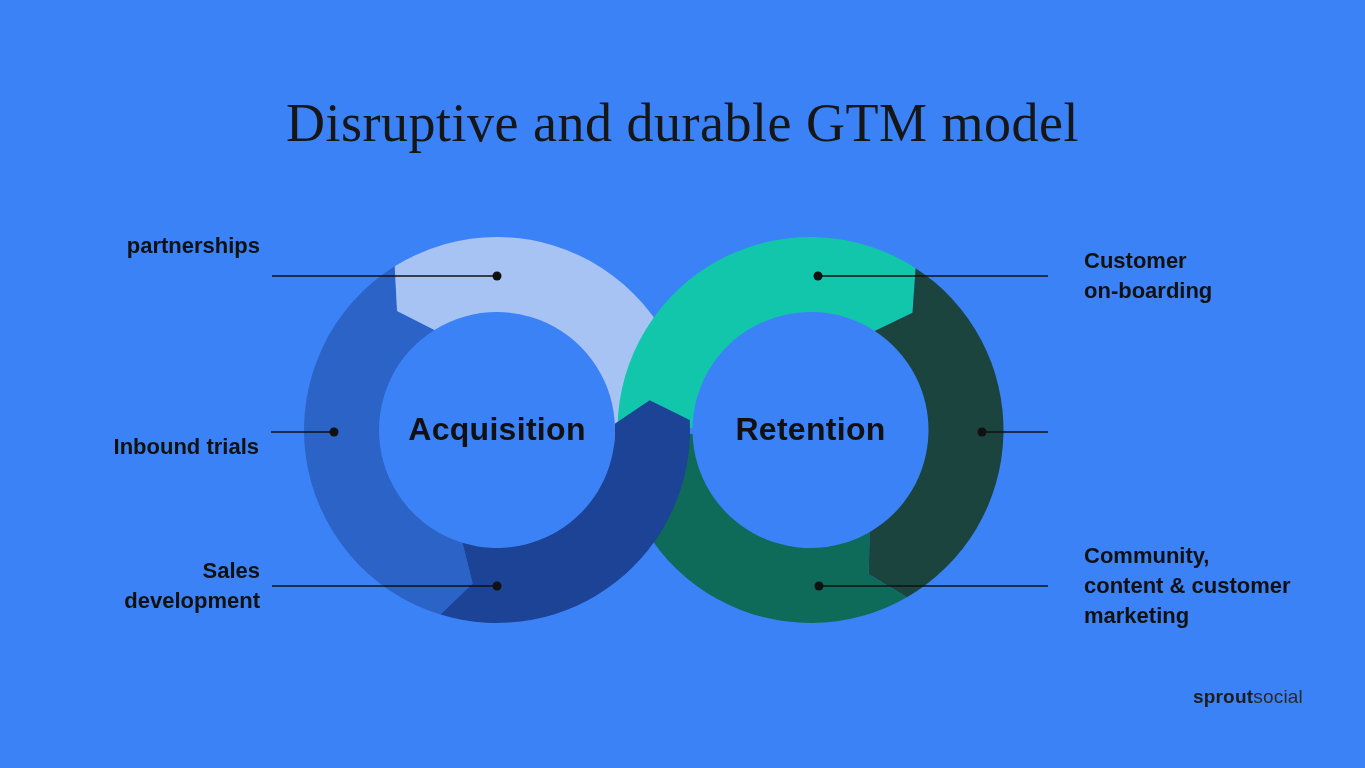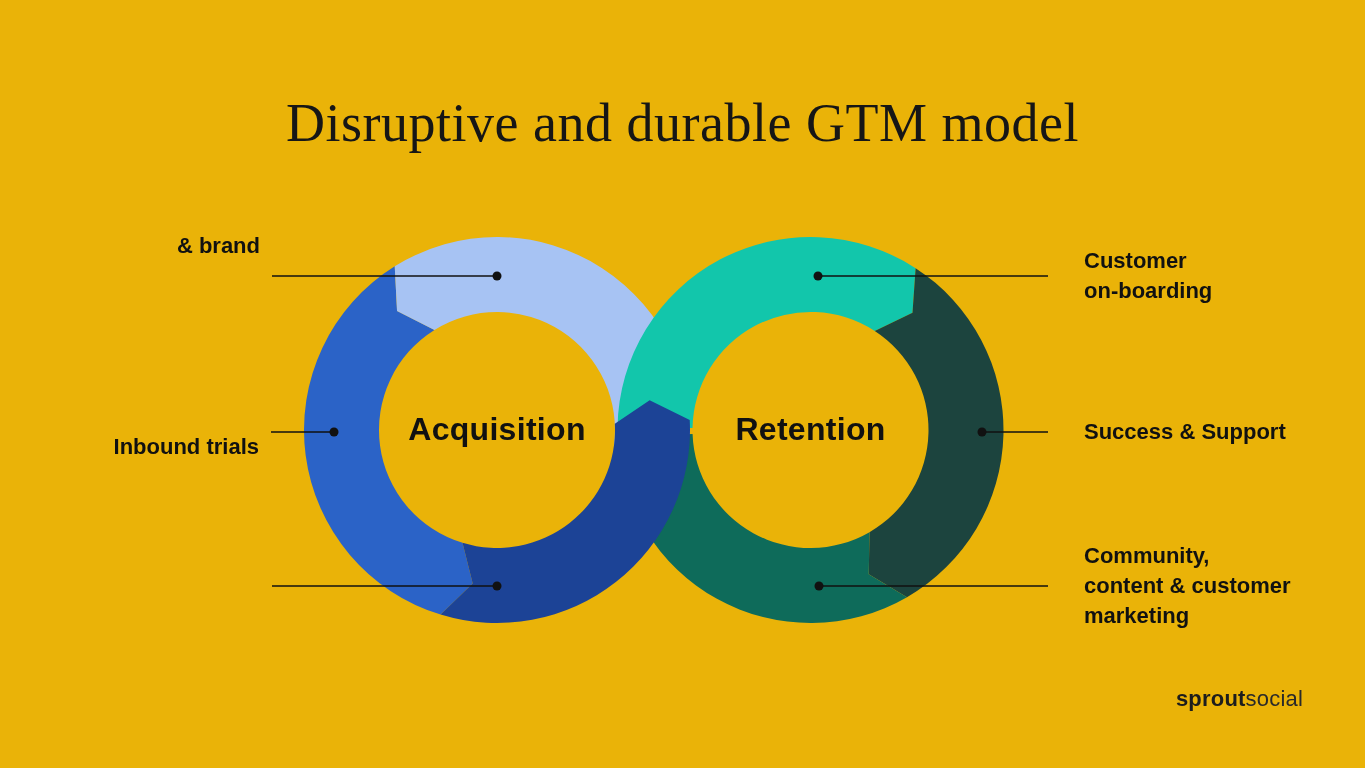--- a/index.html
+++ b/index.html
@@ -1,27 +1,27 @@
 <!DOCTYPE html>
 <html><head>
 <meta charset="utf-8">
 <style>
   html,body{margin:0;padding:0;background:#ffffff;}
-  .slide{position:relative;width:1365px;height:768px;background:#eab308;overflow:hidden;
+  .slide{position:relative;width:1365px;height:768px;background:#3b82f6;overflow:hidden;
          font-family:"Liberation Sans", sans-serif;}
   .title{position:absolute;left:0;top:92px;width:100%;text-align:center;
          font-family:"Liberation Serif", serif;font-weight:400;font-size:54px;
          color:#161616;letter-spacing:0.5px;}
   #diagram{position:absolute;left:0;top:0;}
   .callout{position:absolute;font-size:22px;font-weight:700;color:#111;line-height:30px;white-space:nowrap;}
   .callout.left{text-align:right;}
   .callout.right{text-align:left;margin-left:24px;}
   .ring-label{position:absolute;transform:translate(-50%,-50%);font-size:32px;font-weight:700;
               color:#111;letter-spacing:0.3px;}
-  .logo{position:absolute;right:62px;top:686px;font-size:22px;color:#1d1d1d;letter-spacing:0.2px;}
+  .logo{position:absolute;right:62px;top:686px;font-size:19px;color:#1d1d1d;letter-spacing:0.2px;}
   .logo .b{font-weight:800;}
   .logo .l{font-weight:400;color:#2a2a2a;}
 </style>
 </head>
 <body>
 
 <div class="slide">
   <div class="title">Disruptive and durable GTM model</div>
 
   <svg id="diagram" width="1365" height="768" viewBox="0 0 1365 768">
@@ -45,30 +45,31 @@
       <circle cx="819" cy="586" r="4.5" fill="#111111"></circle>
     </svg>
 
   <div class="ring-label" id="ring-label-0" style="left: 497px; top: 429px;">Acquisition</div>
   <div class="ring-label" id="ring-label-1" style="left: 810.5px; top: 429px;">Retention</div>
 
   <div class="logo">
     <span class="b">sprout</span><span class="l">social</span>
   </div>
 <div class="callout left" style="right: 1105px; top: 231px;">
-      <div>&amp; brand</div>
+      <div>partnerships</div>
     </div>
     <div class="callout left" style="right: 1106px; top: 432px;">
       <div>Inbound trials</div>
     </div>
+    <div class="callout left" style="right: 1105px; top: 556px;">
+      <div>Sales</div>
+      <div>development</div>
+    </div>
     <div class="callout right" style="left: 1060px; top: 246px;">
       <div>Customer</div>
       <div>on-boarding</div>
-    </div>
-    <div class="callout right" style="left: 1060px; top: 417px;">
-      <div>Success &amp; Support</div>
     </div>
     <div class="callout right" style="left: 1060px; top: 541px;">
       <div>Community,</div>
       <div>content &amp; customer</div>
       <div>marketing</div>
     </div>
   </div>
 
 </body></html>

